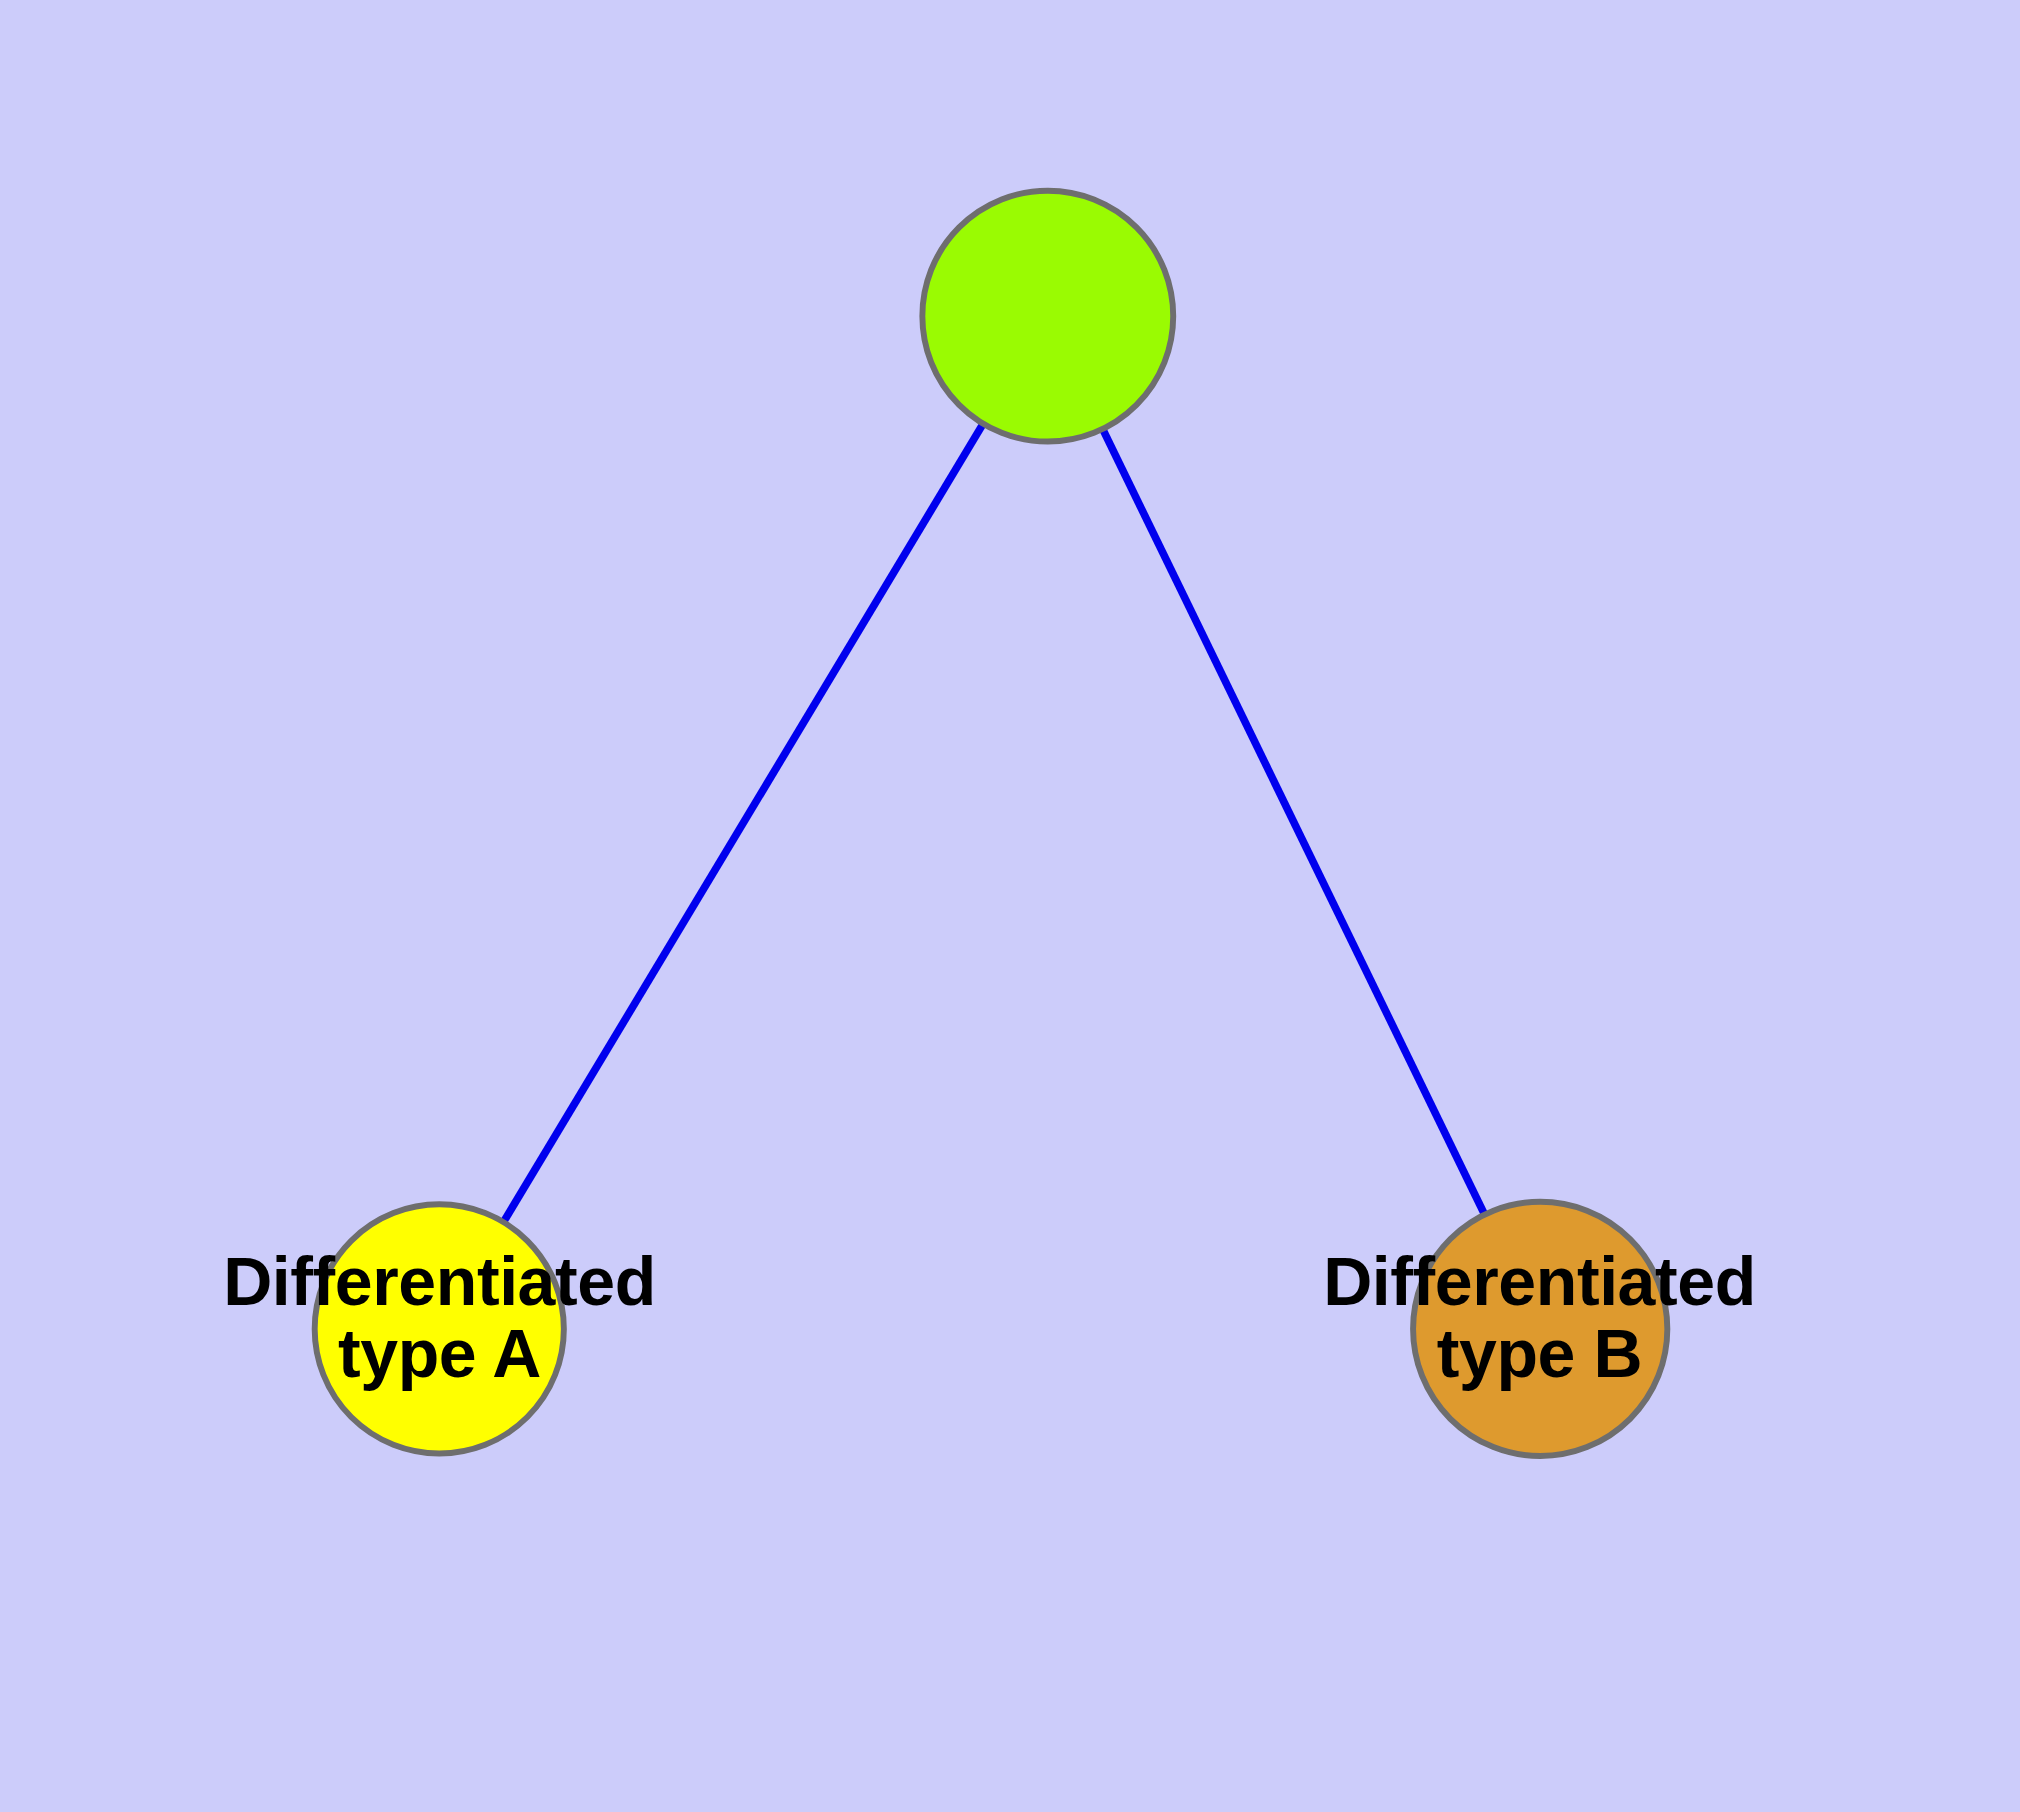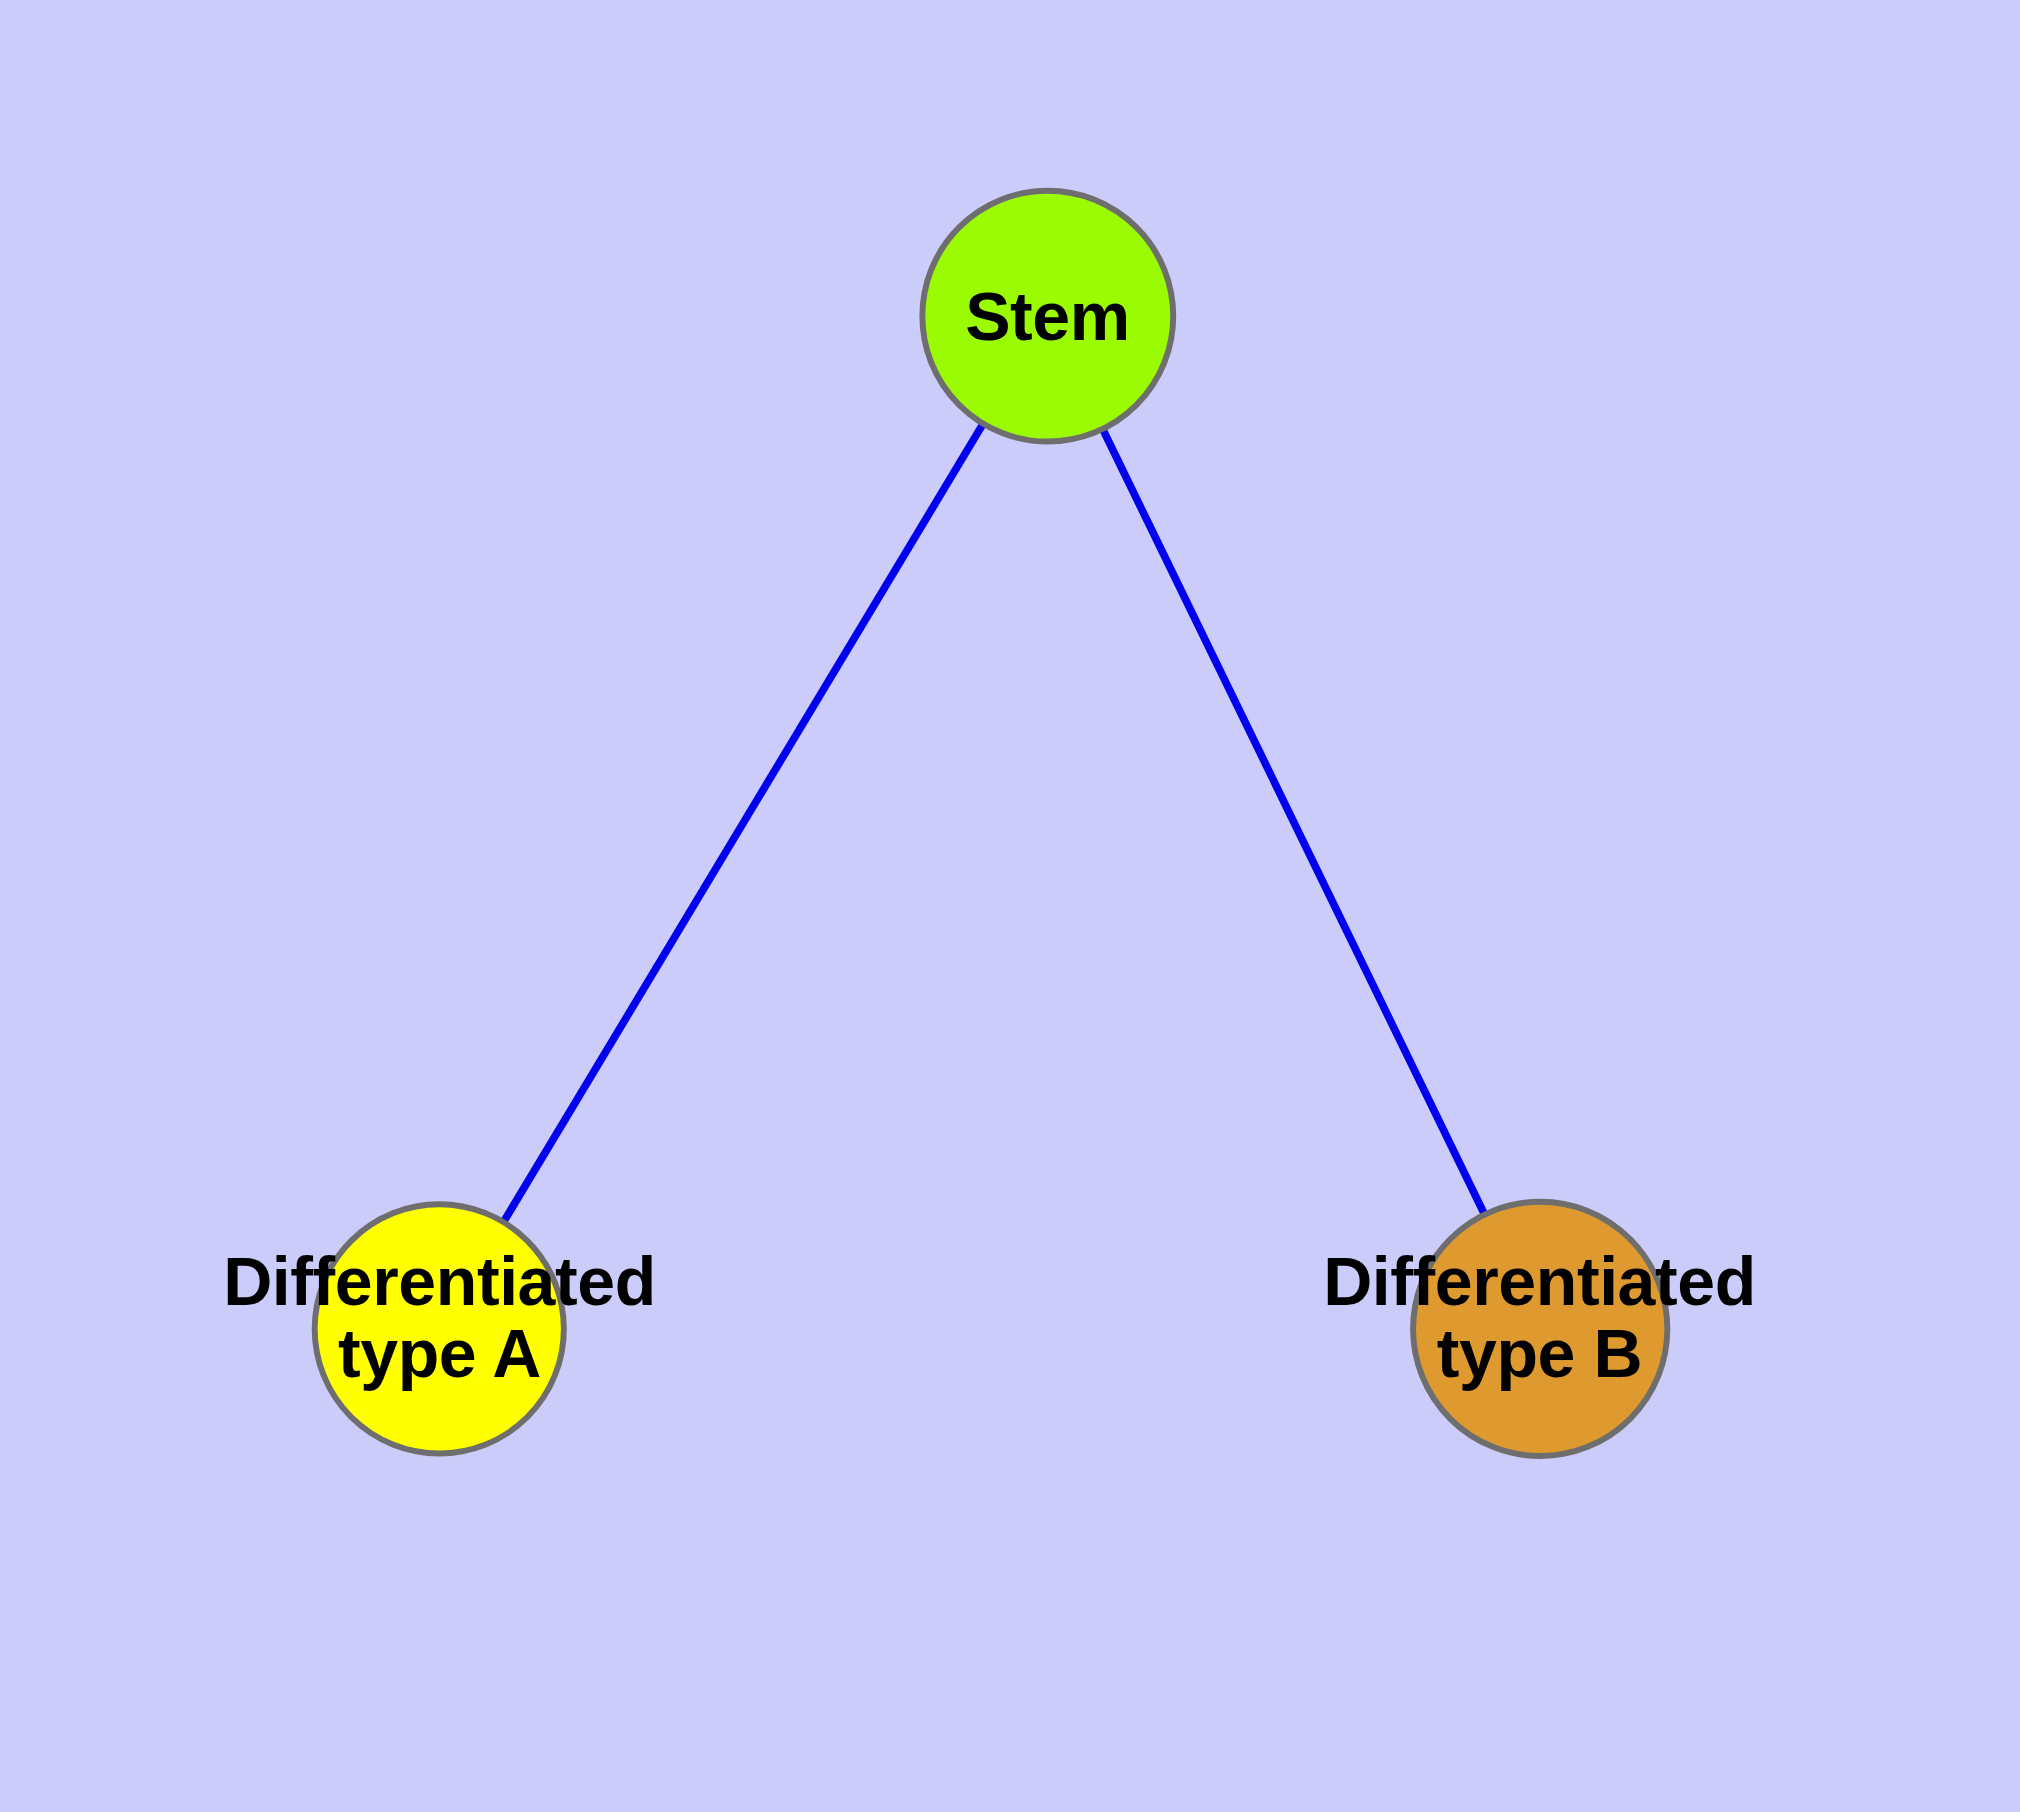--- a/index.html
+++ b/index.html
@@ -58,21 +58,20 @@
       <line x1="1236" y1="373" x2="518" y2="1568" stroke="#0000ee" stroke-width="9" stroke-linecap="butt"></line>
       <line x1="1236" y1="373" x2="1817" y2="1568" stroke="#0000ee" stroke-width="9" stroke-linecap="butt"></line>
     </g>
     <g>
       <circle cx="1236" cy="373" r="148" fill="#9afb02" stroke="#6e6e6e" stroke-width="7"></circle>
       <circle cx="518" cy="1568" r="147" fill="#ffff00" stroke="#6e6e6e" stroke-width="7"></circle>
       <circle cx="1817" cy="1568" r="150" fill="#de9a2e" stroke="#6e6e6e" stroke-width="7"></circle>
     </g>
   </svg>
 
-  <div class="node-label label-stem" style="left:793px; top:280px; width:509px;">Stem</div>
 
   <div class="node-label label-leaf" style="left:-69px; top:1245px; width:1017px;">Differentiated</div>
   <div class="node-label label-leaf" style="left:-69px; top:1317px; width:1017px;">type A</div>
 
   <div class="node-label label-leaf" style="left:1031px; top:1245px; width:1017px;">Differentiated</div>
   <div class="node-label label-leaf" style="left:1031px; top:1317px; width:1017px;">type B</div>
 
 </div>
 
 

